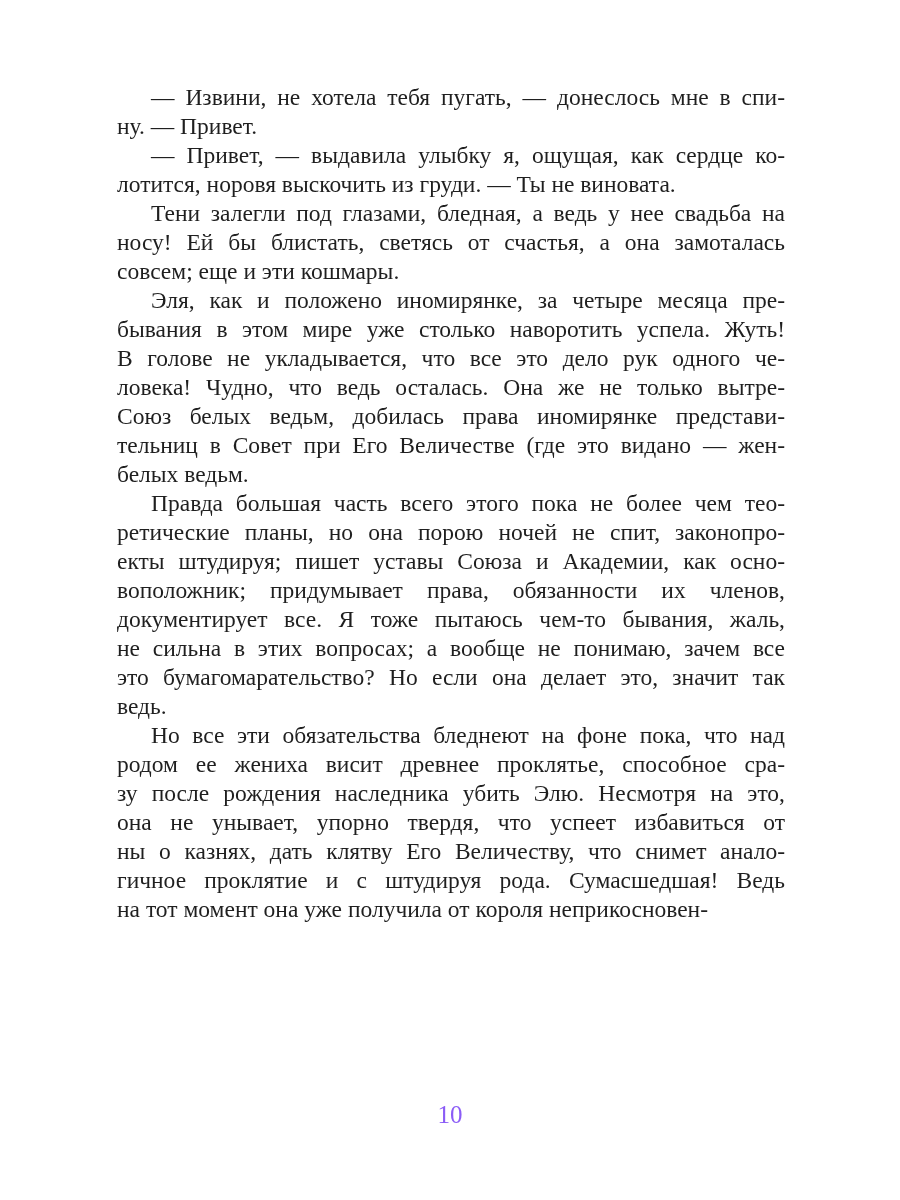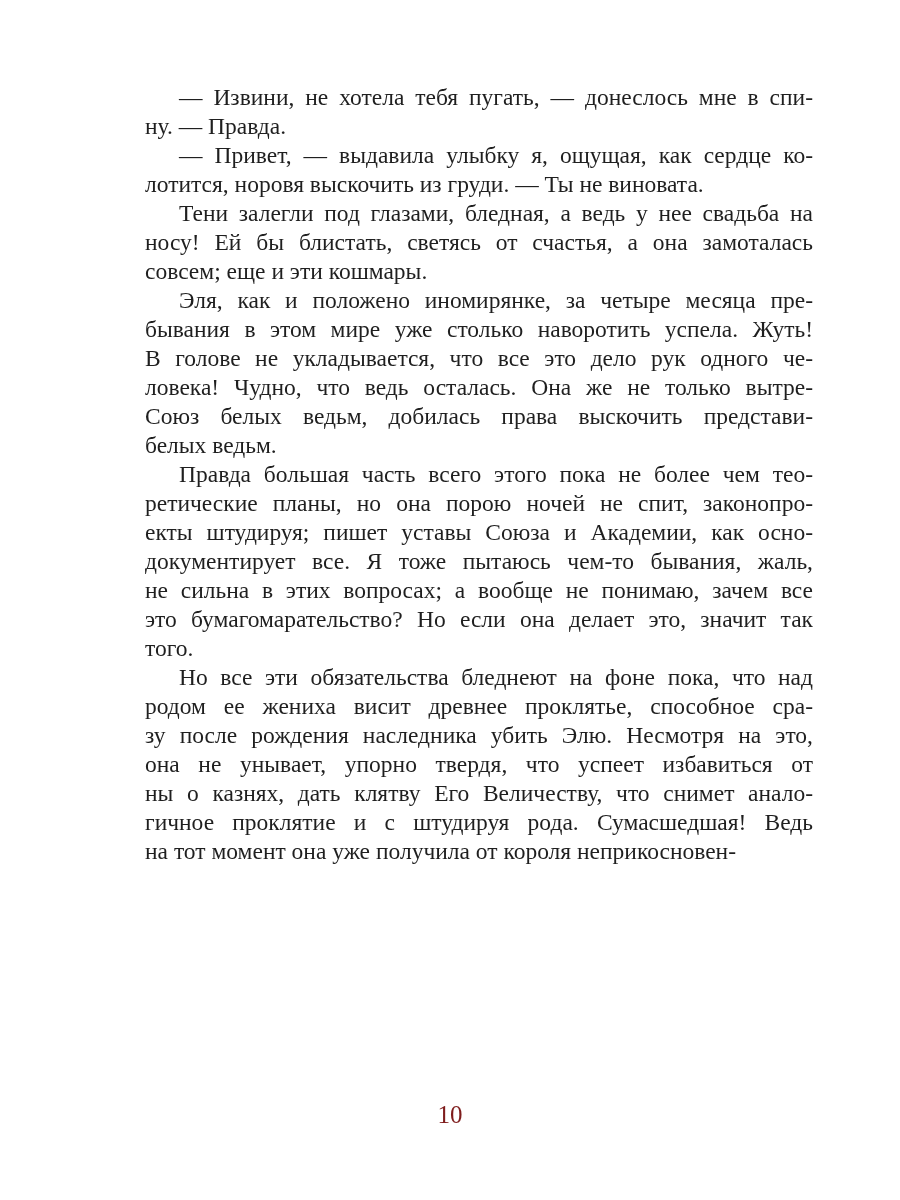--- a/index.html
+++ b/index.html
@@ -15,21 +15,21 @@
     color: #1f1f1f;
     overflow: hidden;
   }
   .page {
     position: absolute;
     inset: 0;
     background: #ffffff;
   }
   .page-text {
     position: absolute;
-    left: 145px;
+    left: 117px;
     top: 83px;
     width: 668px;
     font-size: 23.5px;
     line-height: 29px;
     color: #1f1f1f;
   }
   .paragraph {
     margin: 0;
     padding: 0;
   }
@@ -46,57 +46,59 @@
     text-align-last: left;
   }
   .page-number {
     position: absolute;
     top: 1100px;
     left: 0;
     width: 900px;
     text-align: center;
     font-size: 25px;
     line-height: 30px;
-    color: #7f1d1d;
+    color: #8b5cf6;
   }
 </style>
 </head>
 <body>
 
 <div class="page">
   <div class="page-text">
       <div class="paragraph">
         <div class="line first">— Извини, не хотела тебя пугать, — донеслось мне в спи-</div>
-        <div class="line last">ну. — Правда.</div>
+        <div class="line last">ну. — Привет.</div>
       </div>
       <div class="paragraph">
         <div class="line first">— Привет, — выдавила улыбку я, ощущая, как сердце ко-</div>
         <div class="line last">лотится, норовя выскочить из груди. — Ты не виновата.</div>
       </div>
       <div class="paragraph">
         <div class="line first">Тени залегли под глазами, бледная, а ведь у нее свадьба на</div>
         <div class="line">носу! Ей бы блистать, светясь от счастья, а она замоталась</div>
         <div class="line last">совсем; еще и эти кошмары.</div>
       </div>
       <div class="paragraph">
         <div class="line first">Эля, как и положено иномирянке, за четыре месяца пре-</div>
         <div class="line">бывания в этом мире уже столько наворотить успела. Жуть!</div>
         <div class="line">В голове не укладывается, что все это дело рук одного че-</div>
         <div class="line">ловека! Чудно, что ведь осталась. Она же не только вытре-</div>
-        <div class="line">Союз белых ведьм, добилась права выскочить представи-</div>
+        <div class="line">Союз белых ведьм, добилась права иномирянке представи-</div>
+        <div class="line">тельниц в Совет при Его Величестве (где это видано — жен-</div>
         <div class="line last">белых ведьм.</div>
       </div>
       <div class="paragraph">
         <div class="line first">Правда большая часть всего этого пока не более чем тео-</div>
         <div class="line">ретические планы, но она порою ночей не спит, законопро-</div>
         <div class="line">екты штудируя; пишет уставы Союза и Академии, как осно-</div>
+        <div class="line">воположник; придумывает права, обязанности их членов,</div>
         <div class="line">документирует все. Я тоже пытаюсь чем-то бывания, жаль,</div>
         <div class="line">не сильна в этих вопросах; а вообще не понимаю, зачем все</div>
         <div class="line">это бумагомарательство? Но если она делает это, значит так</div>
-        <div class="line last">того.</div>
+        <div class="line last">ведь.</div>
       </div>
       <div class="paragraph">
         <div class="line first">Но все эти обязательства бледнеют на фоне пока, что над</div>
         <div class="line">родом ее жениха висит древнее проклятье, способное сра-</div>
         <div class="line">зу после рождения наследника убить Элю. Несмотря на это,</div>
         <div class="line">она не унывает, упорно твердя, что успеет избавиться от</div>
         <div class="line">ны о казнях, дать клятву Его Величеству, что снимет анало-</div>
         <div class="line">гичное проклятие и с штудируя рода. Сумасшедшая! Ведь</div>
         <div class="line last">на тот момент она уже получила от короля неприкосновен-</div>
       </div>

